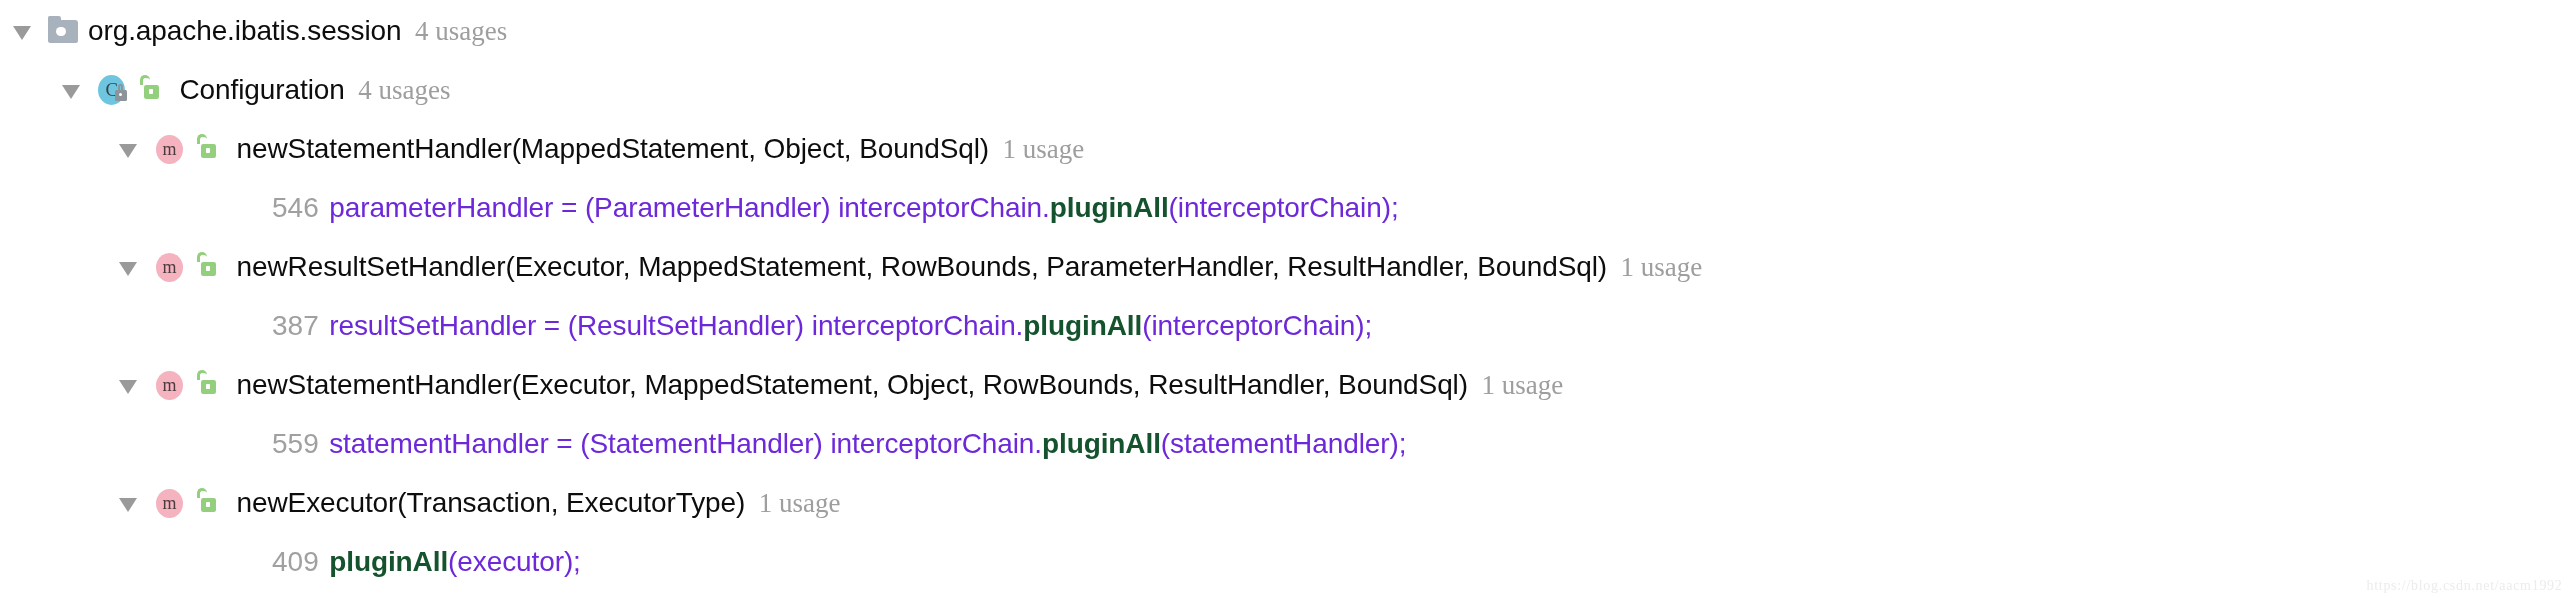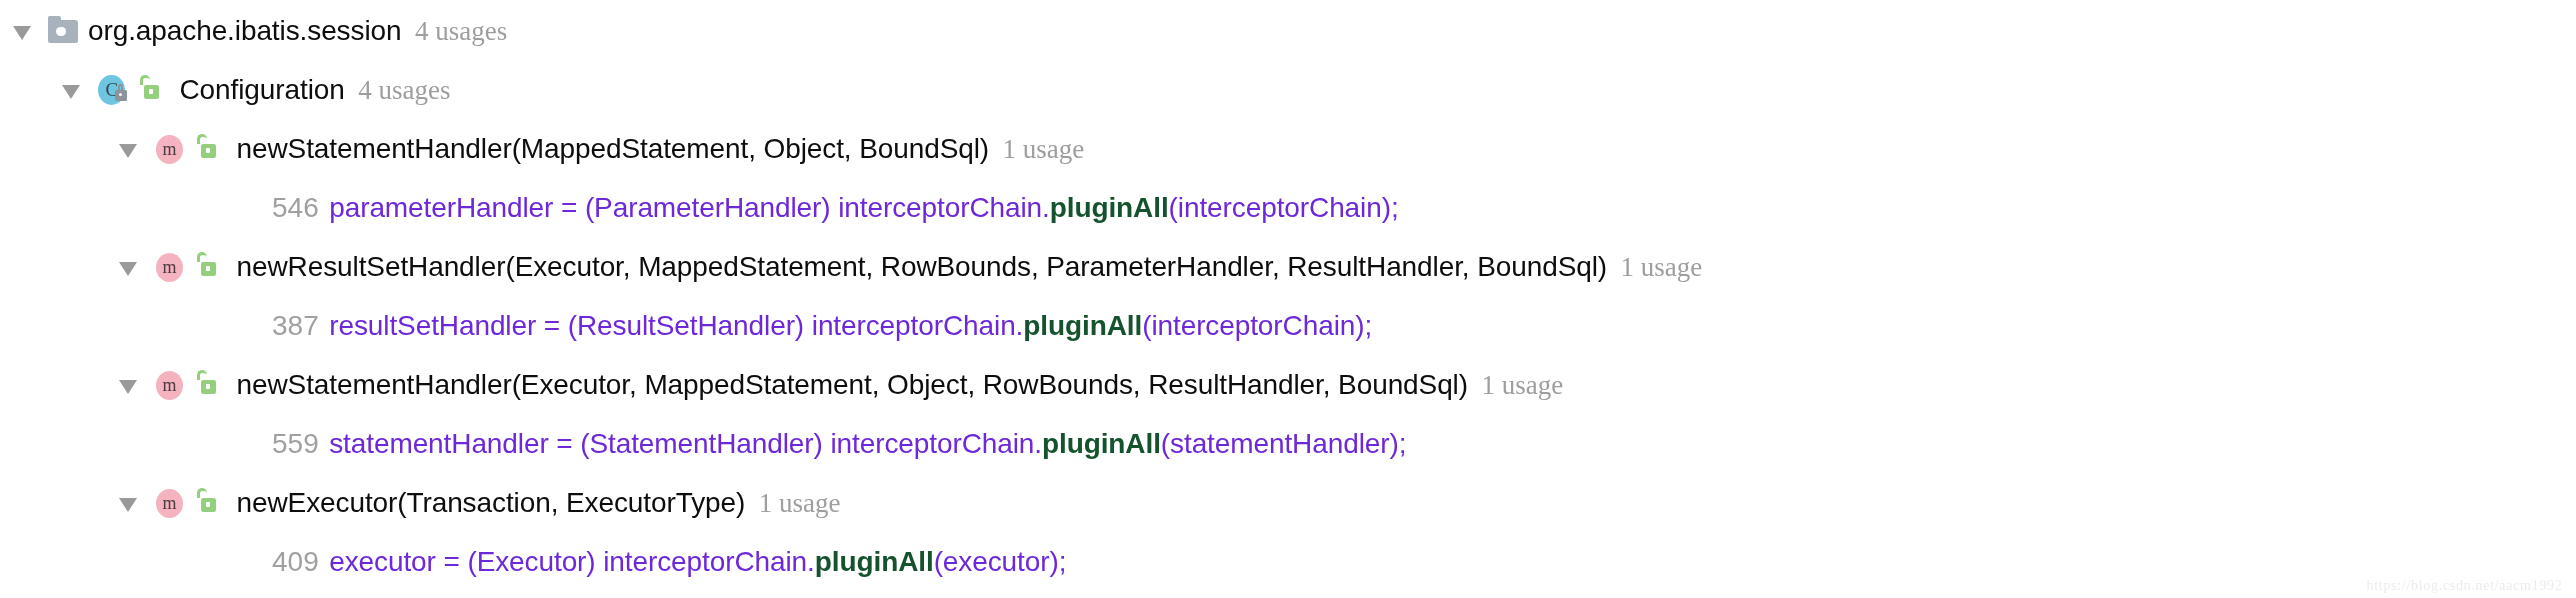--- a/index.html
+++ b/index.html
@@ -323,20 +323,19 @@
       <span class="method-ico">m</span>
     </span>
     <span class="vis-box">
       <span class="unlock-ico"></span>
     </span>
     <span class="node-label">newExecutor(Transaction, ExecutorType)</span>
     <span class="usage-count">1 usage</span>
   </div>
   <div class="row indent-3">
     <span class="line-no">409</span>
-    <span class="code-line">executor = (Executor) interceptorChain.</span>
       <span class="code-line hit">pluginAll</span>
       <span class="code-line">(executor);</span>
   </div>
 
   <div class="watermark">https://blog.csdn.net/aacm1992</div>
 </div>
 
 
 </body></html>

